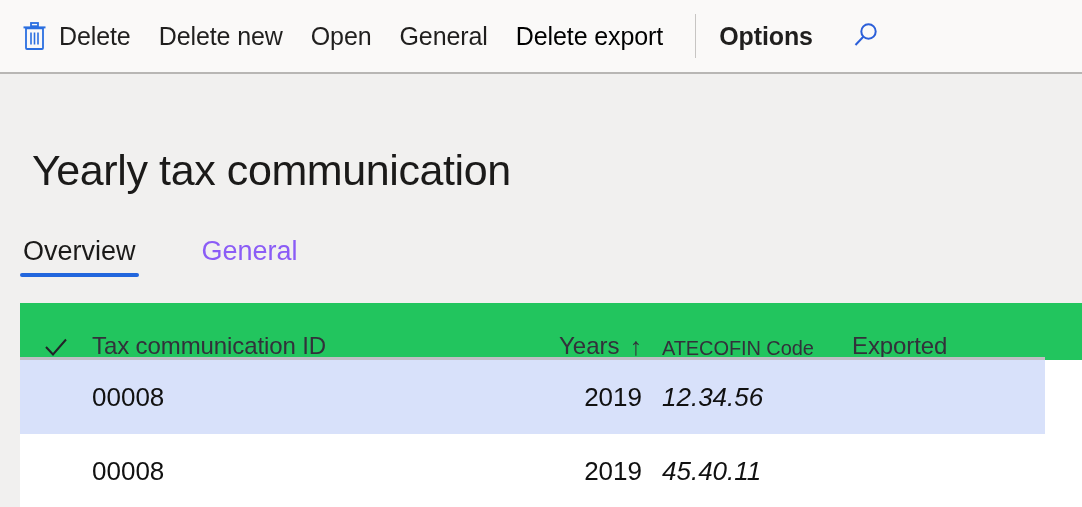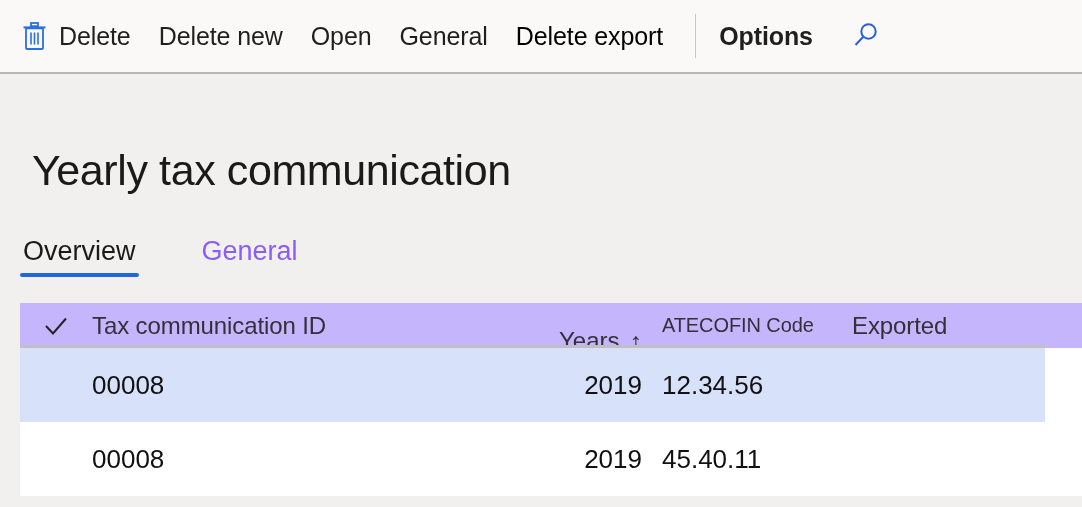--- a/index.html
+++ b/index.html
@@ -113,23 +113,23 @@
   
   .grid {
     position: relative;
     margin-top: 26px;
     margin-left: 0;
     width: 1062px;
     background: #ffffff;
   }
   .grid-header {
     display: flex;
-    align-items: center;
-    height: 45px;
-    background: #c4b5fd;
+    align-items: flex-end;
+    height: 57px;
+    background: #22c55e;
     position: relative;
   }
   .grid-header::after {
     content: "";
     position: absolute;
     left: 0;
     bottom: 0;
     width: 1025px;
     height: 3px;
     background: #bfbfc4;
@@ -196,21 +196,21 @@
     background: #d8e1fa;
   }
   .cell {
     position: relative;
     z-index: 1;
     font-size: 26px;
     color: #111111;
   }
   .cell.id    { width: 432px; flex: none; }
   .cell.years { width: 118px; flex: none; text-align: right; }
-  .cell.ateco { width: 210px; flex: none; padding-left: 20px; box-sizing: border-box; }
+  .cell.ateco { width: 210px; flex: none; padding-left: 20px; box-sizing: border-box; font-style: italic; }
   .cell.exported { flex: 1; }
 </style>
 </head>
 <body>
 
 <div class="toolbar">
 
   <div class="tb-item first">
     <span class="trash-icon">
       <svg viewBox="0 0 25 28" width="25" height="28" xmlns="http://www.w3.org/2000/svg">

